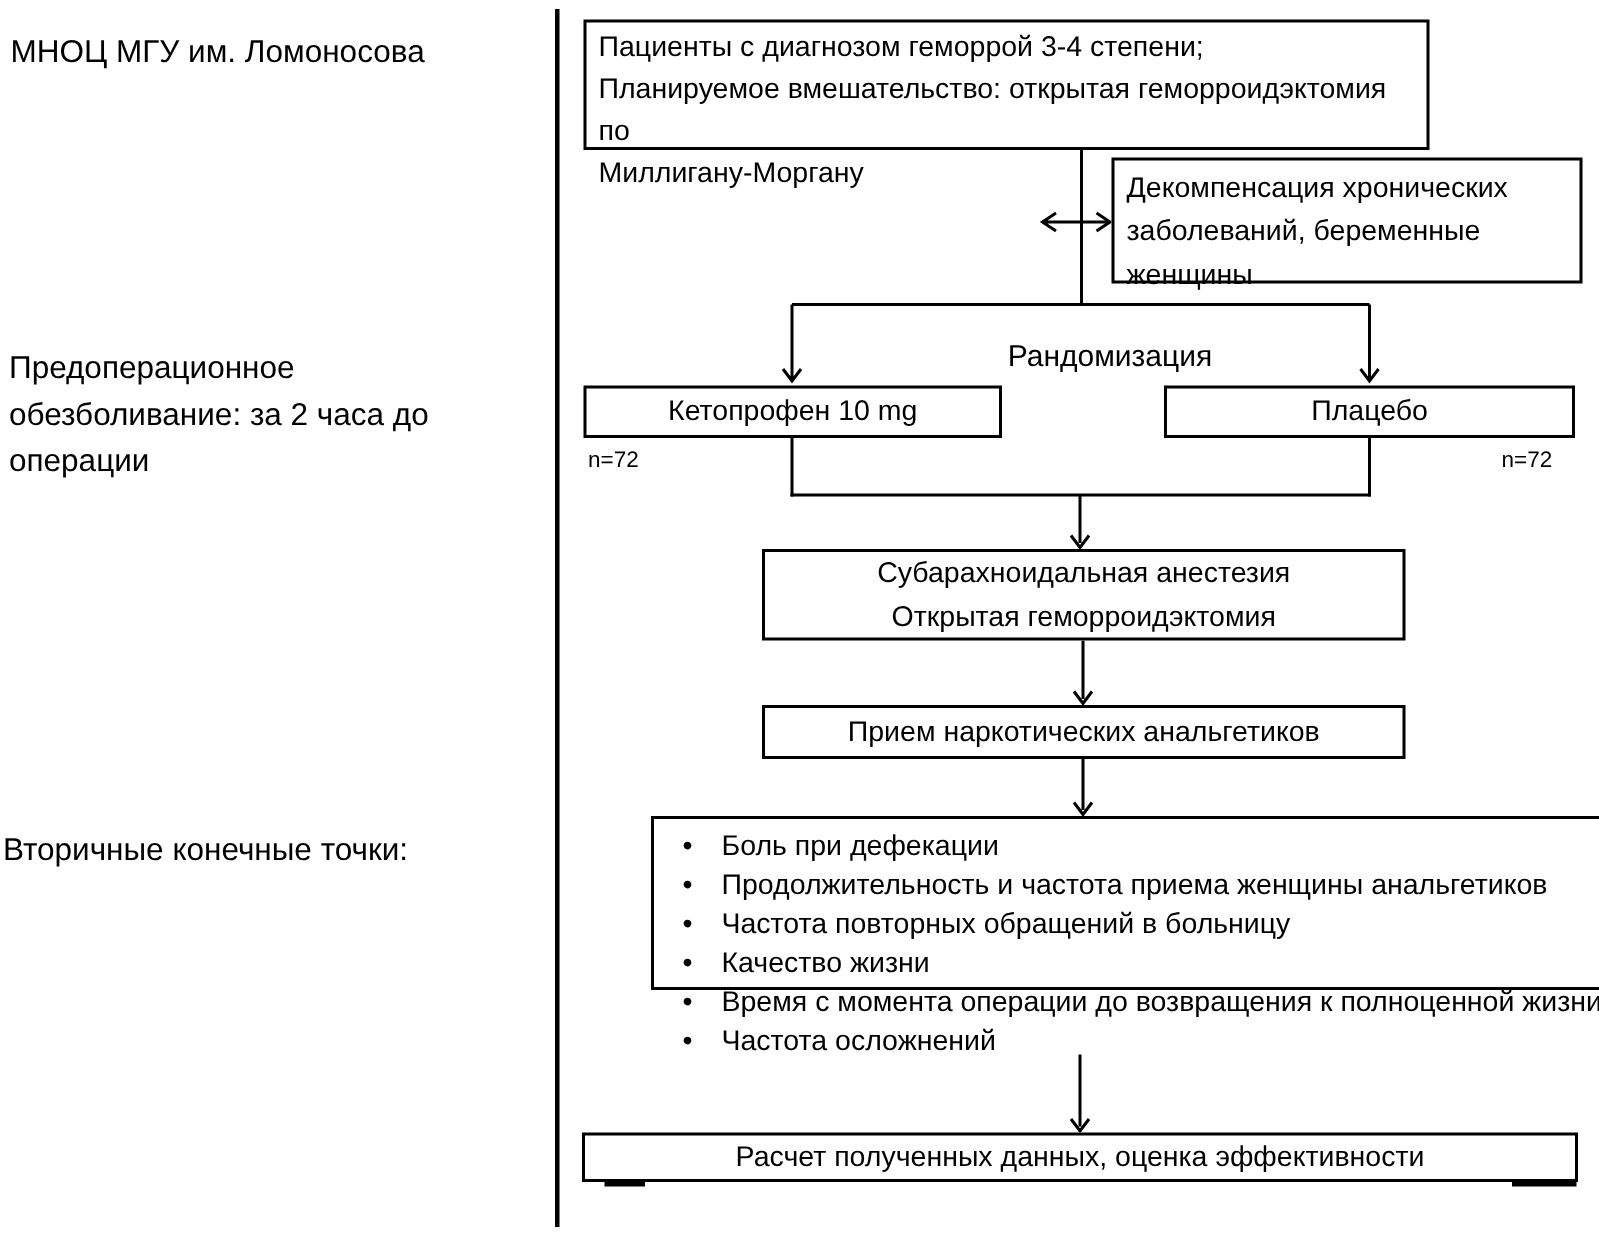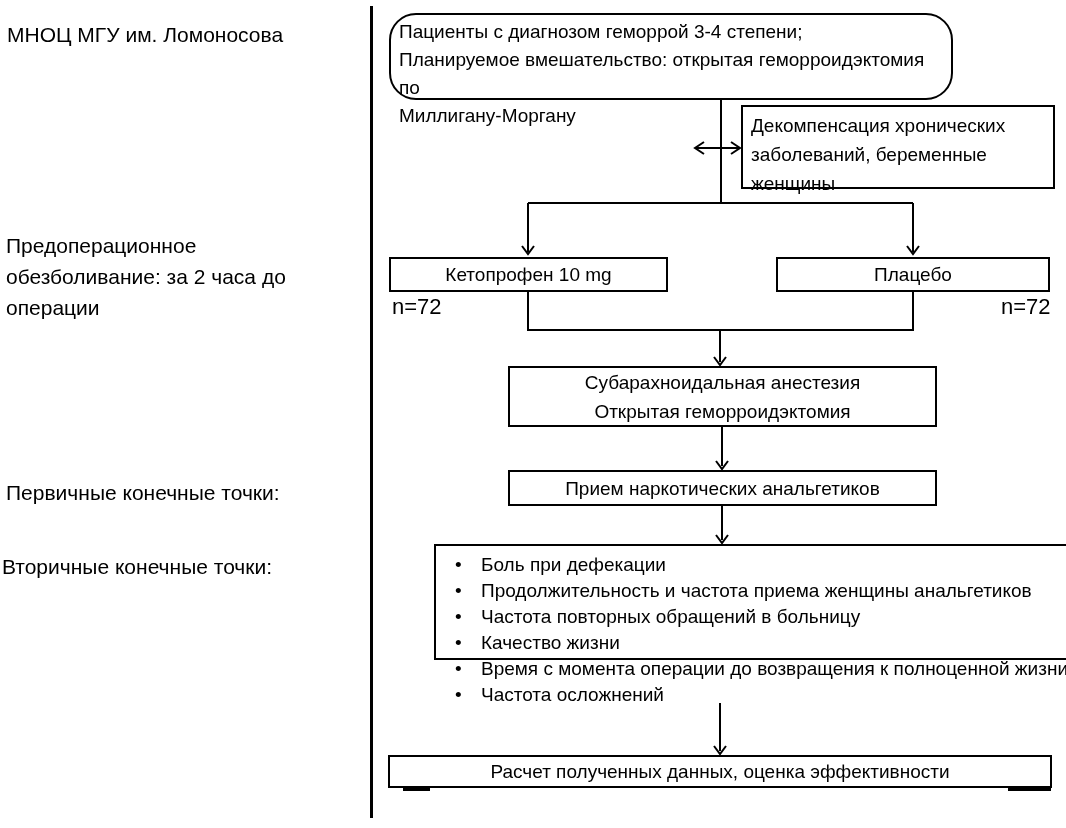--- a/index.html
+++ b/index.html
@@ -20,42 +20,41 @@
   }
   .fbox.text-left{white-space:pre-line;padding:3px 8px;line-height:28px;}
   .fbox.text-left.tight{line-height:29px;padding:4px 8px;}
   .fbox.centered{display:flex;align-items:center;justify-content:center;text-align:center;white-space:pre-line;line-height:29px;}
   
   #endpoints-box{padding:6px 10px 0 0;}
   #endpoints-box ul{margin:0;padding:0;list-style:none;}
   #endpoints-box li{position:relative;padding-left:45px;line-height:26px;font-size:19px;}
   #endpoints-box li::before{content:"\2022";position:absolute;left:19px;top:0;font-size:19px;}
   
-  .free-label{font-size:22px;line-height:22px;}
+  .free-label{font-size:15px;line-height:22px;}
   #randomization-label{left:600px;top:227px;width:280px;text-align:center;font-size:20px;}
   #n-left{left:392px;top:296px;}
   #n-right{left:1001px;top:296px;}
   
   #connector-layer{position:absolute;left:0;top:0;width:1066px;height:828px;pointer-events:none;}
   #connector-layer path{stroke:#000;stroke-width:2;fill:none;}
   #connector-layer rect{fill:#000;stroke:none;}
 </style>
 </head>
 <body>
 
 <div id="canvas">
 
   <div class="abs side-label" style="left:7px;top:22px;">МНОЦ МГУ им. Ломоносова</div>
 
 
   <div class="abs side-label multi" style="left:6px;top:230px;">Предоперационное
 обезболивание: за 2 часа до
 операции</div>
 
-  <div class="abs side-label" style="left:6px;top:480px;">Первичные конечные точки:</div>
 
   <div class="abs side-label" style="left:2px;top:554px;">Вторичные конечные точки:</div>
 
   <div class="abs" id="divider"></div>
 
   <svg id="connector-layer" viewBox="0 0 1066 828" xmlns="http://www.w3.org/2000/svg">
     <path d="M721 100 L721 203"></path>
     <path d="M695 148 L740 148 M704 142 L695 148 L704 154 M731 142 L740 148 L731 154"></path>
     <path d="M528 203 L913 203"></path>
     <path d="M528 203 L528 252 M522 246 L528 254 L534 246"></path>
@@ -64,29 +63,30 @@
     <path d="M913 292 L913 331"></path>
     <path d="M527 330 L914 330"></path>
     <path d="M720 330 L720 362 M714 357 L720 365 L726 357"></path>
     <path d="M722 427 L722 466 M716 461 L722 469 L728 461"></path>
     <path d="M722 506 L722 540 M716 535 L722 543 L728 535"></path>
     <path d="M720 703 L720 751 M714 746 L720 754 L726 746"></path>
     <rect x="403" y="786" width="27" height="5"></rect>
     <rect x="1008" y="786" width="43" height="5"></rect>
   </svg>
 
-  <div class="fbox text-left" style="left:389px;top:13px;width:564px;height:87px;border-radius:27px;">Пациенты с диагнозом геморрой 3-4 степени;
+  <div class="fbox text-left" style="left:389px;top:13px;width:564px;height:87px;">Пациенты с диагнозом геморрой 3-4 степени;
 Планируемое вмешательство: открытая геморроидэктомия по
 Миллигану-Моргану</div>
 
 
   <div class="fbox text-left tight" style="left:741px;top:105px;width:314px;height:84px;">Декомпенсация хронических
 заболеваний, беременные
 женщины</div>
 
+  <div class="abs free-label" id="randomization-label">Рандомизация</div>
 
   <div class="fbox centered" style="left:389px;top:257px;width:279px;height:35px;">Кетопрофен 10 mg</div>
 
   <div class="fbox centered" style="left:776px;top:257px;width:274px;height:35px;">Плацебо</div>
 
   <div class="abs free-label" id="n-left">n=72</div>
 
   <div class="abs free-label" id="n-right">n=72</div>
 
   <div class="fbox centered" style="left:508px;top:366px;width:429px;height:61px;">Субарахноидальная анестезия

